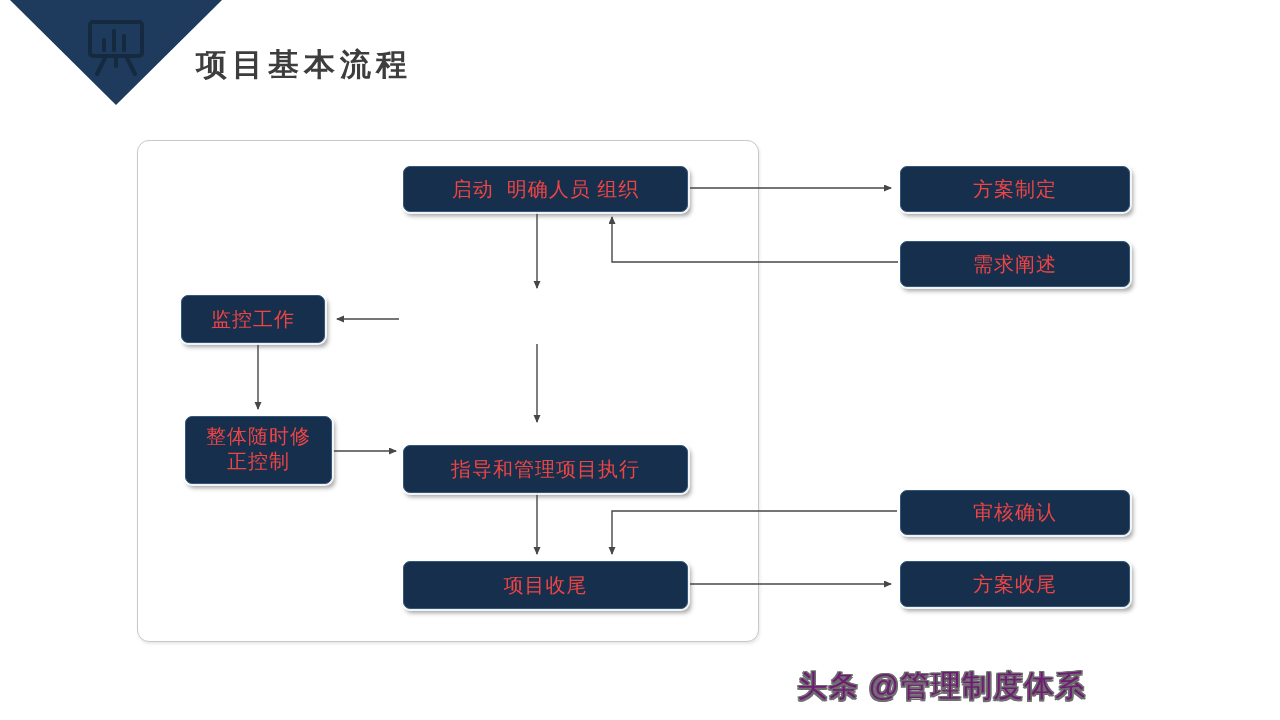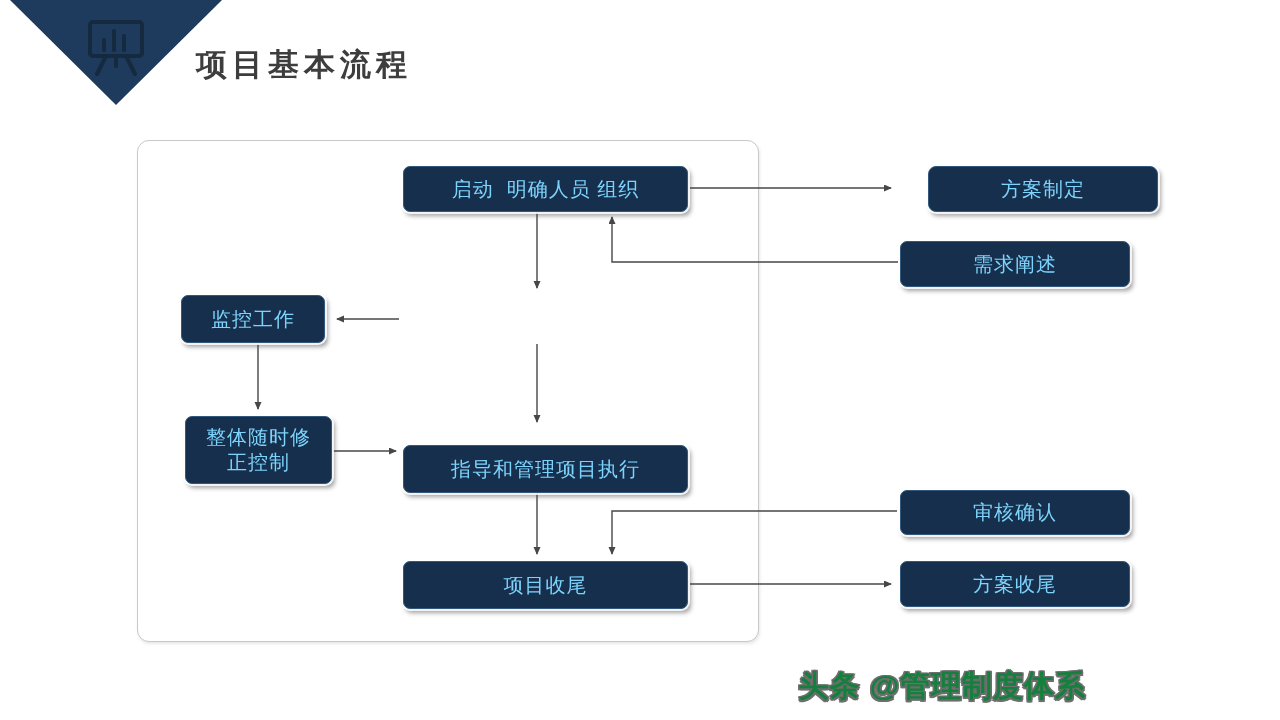--- a/index.html
+++ b/index.html
@@ -35,43 +35,43 @@
     position: absolute; left: 0; top: 0; width: 1280px; height: 720px;
     z-index: 2; pointer-events: none;
   }
 
   
   .node {
     position: absolute; z-index: 3;
     background: #162f4d;
     border: 1px solid #33587e;
     border-radius: 7px;
-    color: #7dd3fc;
+    color: #ef4444;
     display: flex; align-items: center; justify-content: center;
     text-align: center;
     font-size: 20px;
     box-shadow: 0 0 0 2px rgba(255,255,255,0.85), 2.5px 3.5px 4.5px rgba(75,75,75,0.5);
   }
   .node-label { white-space: pre-wrap; line-height: 1.25; letter-spacing: 1px; }
 
   #node-start              { left: 403px; top: 166px; width: 283px; height: 44px; }
-  #node-plan-making        { left: 928px; top: 166px; width: 228px; height: 44px; border-radius: 8px; }
+  #node-plan-making        { left: 900px; top: 166px; width: 228px; height: 44px; }
   #node-requirement        { left: 900px; top: 241px; width: 228px; height: 44px; }
   #node-monitoring         { left: 181px; top: 295px; width: 142px; height: 46px; }
   #node-implementation-plan{ left: 403px; top: 297px; width: 283px; height: 44px; }
-  #node-overall-correction { left: 185px; top: 416px; width: 145px; height: 66px; }
+  #node-overall-correction { left: 185px; top: 416px; width: 145px; height: 66px; font-family: Liberation Mono, monospace; }
   #node-execution          { left: 403px; top: 429px; width: 283px; height: 46px; margin-top: 16px; }
   #node-review-confirm     { left: 900px; top: 490px; width: 228px; height: 43px; }
   #node-project-closing    { left: 403px; top: 561px; width: 283px; height: 46px; }
   #node-plan-closing       { left: 900px; top: 561px; width: 228px; height: 44px; }
 
   
   .watermark {
     position: absolute; right: 22px; top: 666px; z-index: 5;
-    font-size: 30px; font-weight: bold; color: #15803d;
+    font-size: 30px; font-weight: normal; color: #701a75;
     letter-spacing: 1px;
     text-shadow:
       -1.5px -1.5px 0 #6e6e6e,  1.5px -1.5px 0 #6e6e6e,
       -1.5px  1.5px 0 #6e6e6e,  1.5px  1.5px 0 #6e6e6e,
       -1.5px  0     0 #6e6e6e,  1.5px  0     0 #6e6e6e,
        0     -1.5px 0 #6e6e6e,  0      1.5px 0 #6e6e6e;
   }
 </style>
 </head>
 <body>

